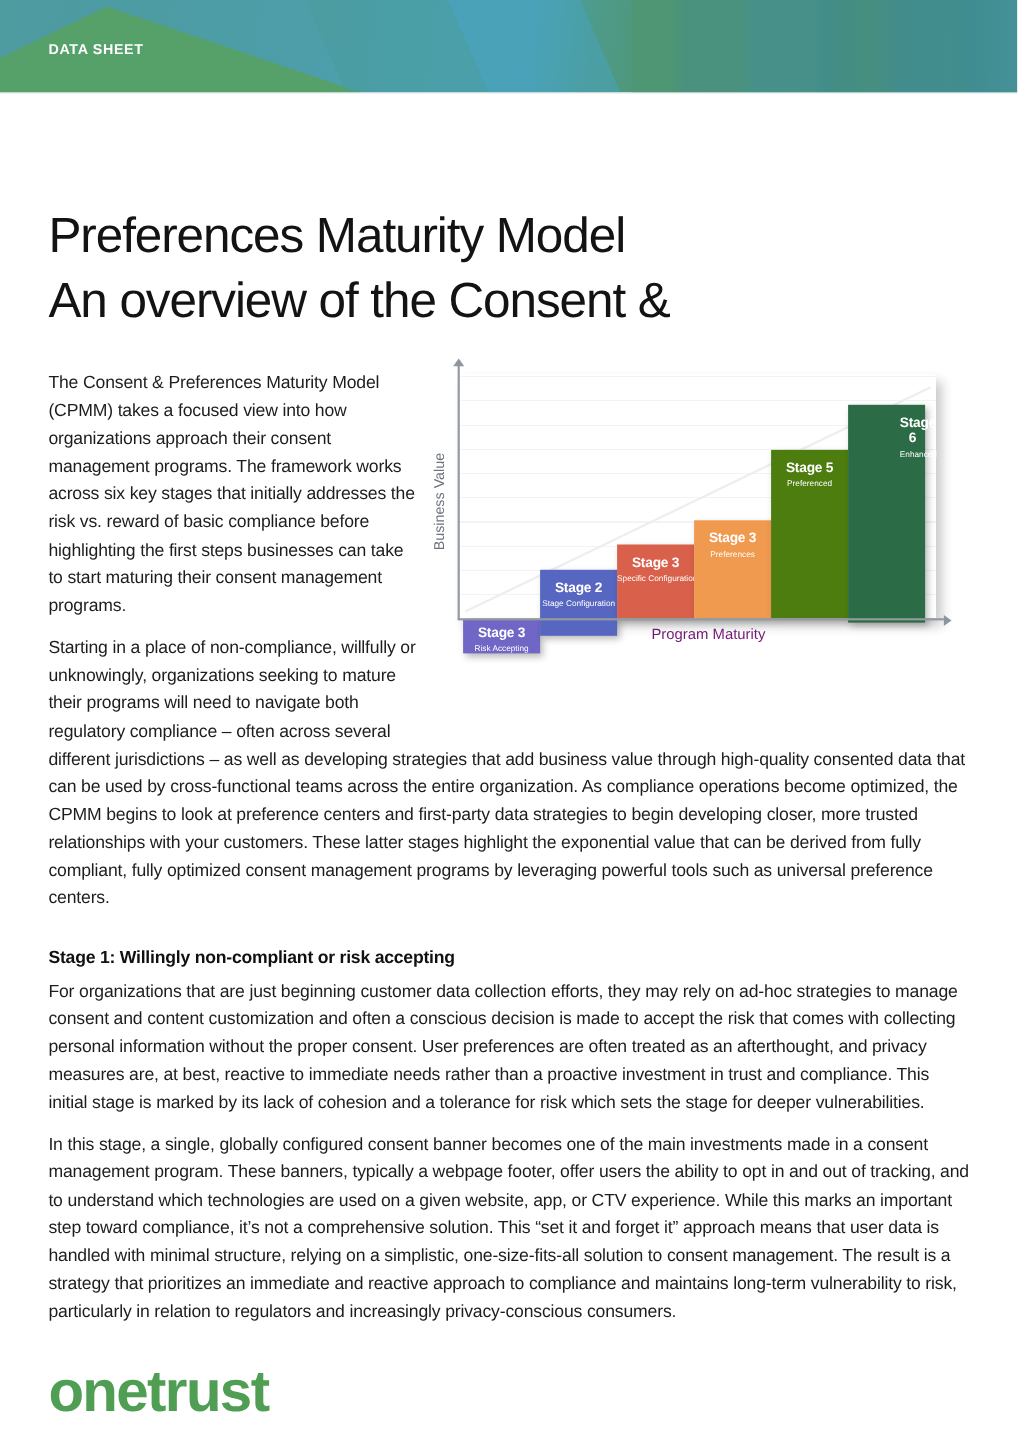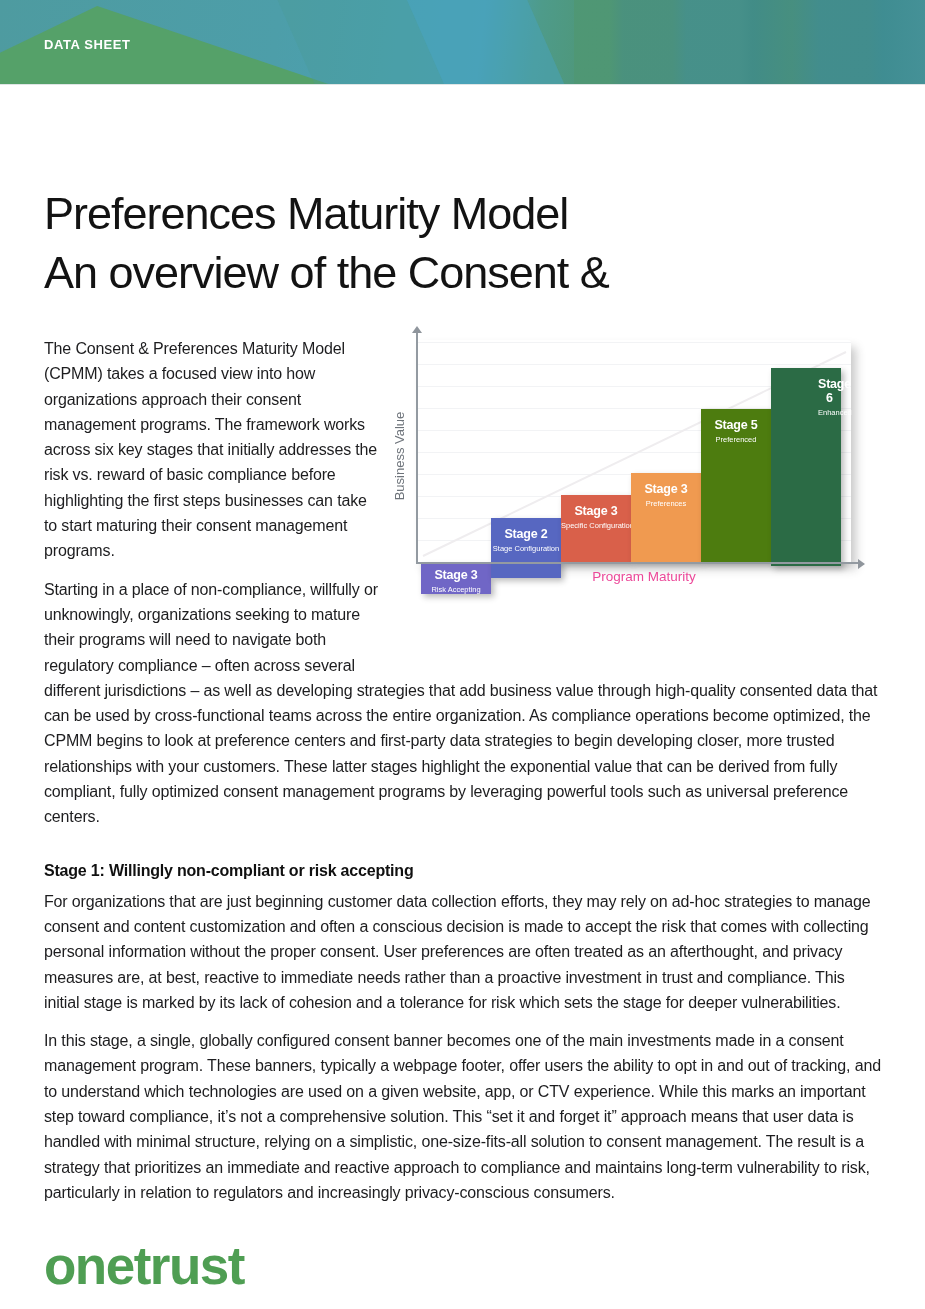--- a/index.html
+++ b/index.html
@@ -39,21 +39,21 @@
   .y-arrow { position:absolute; left:18px; top:0; width:0; height:0;
     border-left:5px solid transparent; border-right:5px solid transparent; border-bottom:7px solid #8f959c; }
   .x-axis { position:absolute; left:22px; top:236px; width:442px; height:2px; background:#939aa1; }
   .x-arrow { position:absolute; left:464px; top:232.5px; width:0; height:0;
     border-top:5px solid transparent; border-bottom:5px solid transparent; border-left:7px solid #8f959c; }
   .bars-layer { position:absolute; left:24px; top:14px; width:433px; height:222px; overflow:visible; }
   .bar { position:absolute; text-align:center; color:#fff; box-shadow:3px 3px 6px rgba(30,30,30,.3); padding-top:9px; }
   .bar.below { padding-top:5px; }
   .bar .bl { display:block; font-weight:700; font-size:12.5px; letter-spacing:-.2px; }
   .bar .bs { display:block; font-size:7.5px; margin-top:3px; white-space:nowrap; }
-  .x-label { position:absolute; left:140px; top:243px; width:220px; text-align:center; color:#ec4899; font-size:13.5px; }
+  .x-label { position:absolute; left:140px; top:243px; width:220px; text-align:center; color:#701a75; font-size:13.5px; }
   .y-label { position:absolute; left:-54px; top:122px; width:120px; height:16px; transform:rotate(-90deg);
     color:#6d737a; font-size:13px; text-align:center; }
 
   
   .logo { margin:30px 0 0 44px; font-size:53px; font-weight:700; letter-spacing:-1.5px; color:#4f9e53; }
 </style>
 </head>
 <body>
 
 <div class="page">

